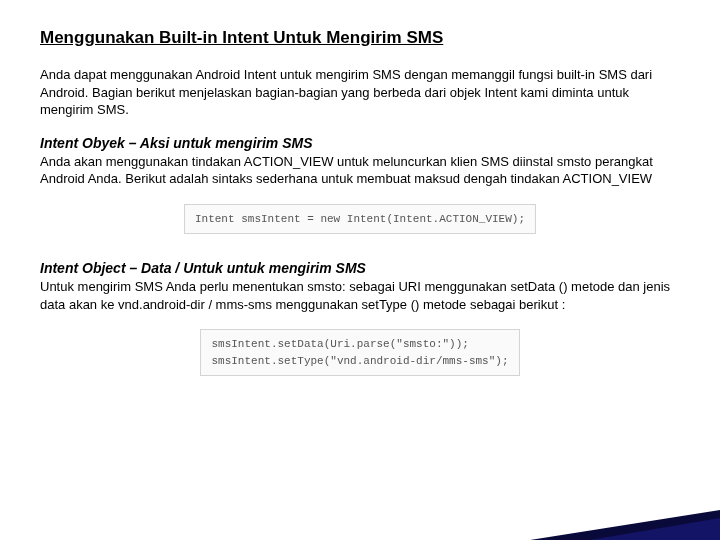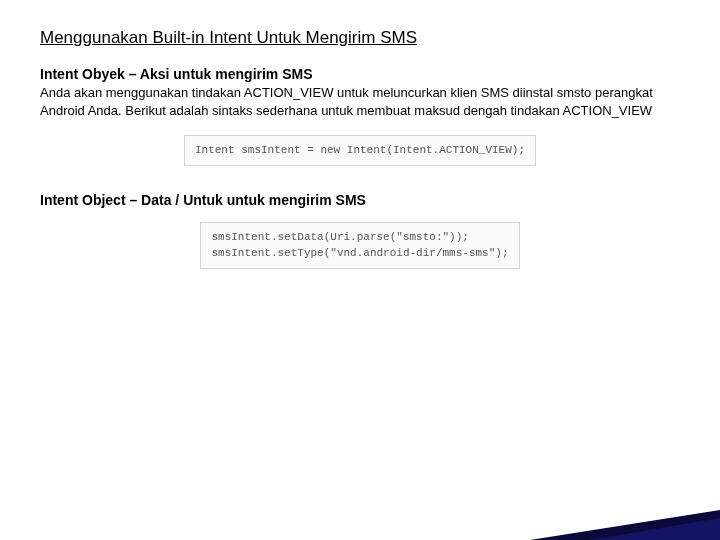--- a/index.html
+++ b/index.html
@@ -11,38 +11,39 @@
     font-family: "Trebuchet MS", "Lucida Sans", sans-serif;
     color: #000;
     position: relative;
     overflow: hidden;
   }
   .page {
     padding: 28px 40px 20px 40px;
   }
   h1 {
     font-size: 17px;
-    font-weight: normal;
+    font-weight: bold;
     margin: 0 0 18px 0;
     text-decoration: underline;
   }
   p {
     font-size: 13px;
     line-height: 1.35;
     margin: 0 0 16px 0;
   }
   h2 {
     font-size: 14px;
     font-weight: bold;
+    font-style: italic;
     margin: 0 0 2px 0;
   }
   .code-wrap {
     display: flex;
     justify-content: center;
-    margin: 14px 0 26px 0;
+    margin: 4px 0 26px 0;
   }
   .codebox {
     border: 1px solid #d4d4d4;
     background: #fafafa;
     padding: 6px 10px;
     font-family: Consolas, "Courier New", monospace;
     font-size: 11px;
     color: #555;
     line-height: 1.5;
     white-space: pre;
@@ -67,29 +68,31 @@
     border-bottom: 22px solid #141466;
   }
 </style>
 </head>
 <body>
 
 <div class="page">
 
   <h1>Menggunakan Built-in Intent Untuk Mengirim SMS</h1>
 
+  <p>Anda dapat menggunakan Android Intent untuk mengirim SMS dengan memanggil fungsi built-in SMS dari Android. Bagian berikut menjelaskan bagian-bagian yang berbeda dari objek Intent kami diminta untuk mengirim SMS.</p>
 
   <h2>Intent Obyek – Aksi untuk mengirim SMS</h2>
   <p>Anda akan menggunakan tindakan ACTION_VIEW untuk meluncurkan klien SMS diinstal smsto perangkat Android Anda. Berikut adalah sintaks sederhana untuk membuat maksud dengah tindakan ACTION_VIEW</p>
 
   <div class="code-wrap">
     <div class="codebox">Intent smsIntent = new Intent(Intent.ACTION_VIEW);</div>
   </div>
 
   <h2>Intent Object – Data / Untuk untuk mengirim SMS</h2>
+  <p>Untuk mengirim SMS Anda perlu menentukan smsto: sebagai URI menggunakan setData () metode dan jenis data akan ke vnd.android-dir / mms-sms menggunakan setType () metode sebagai berikut :</p>
 
   <div class="code-wrap">
     <div class="codebox">smsIntent.setData(Uri.parse("smsto:"));
 smsIntent.setType("vnd.android-dir/mms-sms");</div>
   </div>
 
 </div>
 
 <div class="corner"></div>
 <div class="corner2"></div>

